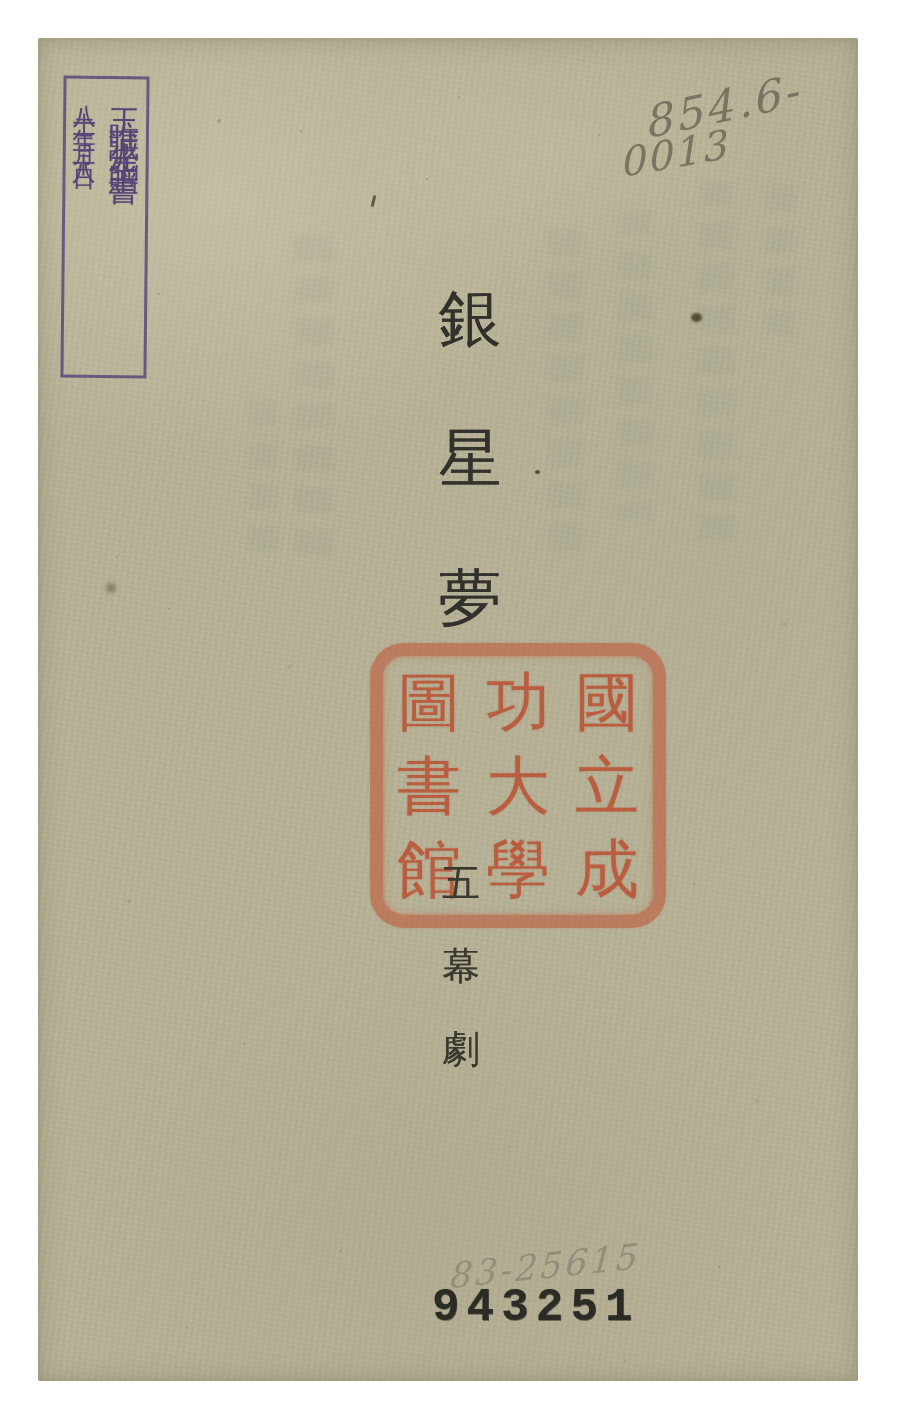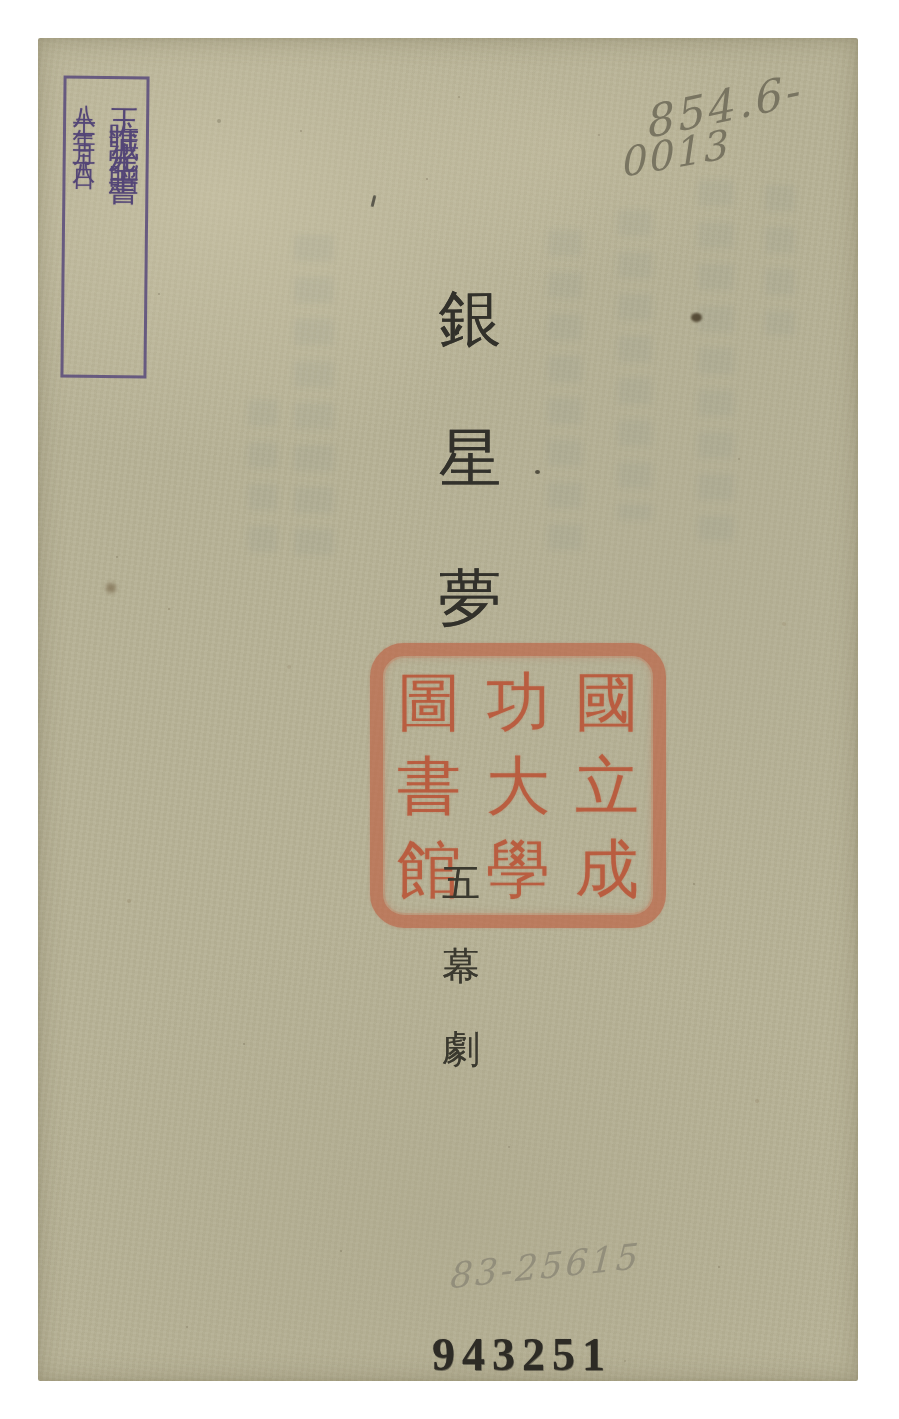--- a/index.html
+++ b/index.html
@@ -78,22 +78,22 @@
   .seal-col{display:flex;flex-direction:column;justify-content:space-between;
     padding:2px 0;}
   .seal-char{
     font-size:64px;line-height:1;color:rgba(186,82,52,.82);
     text-shadow:0 0 2px rgba(186,82,52,.35);
     filter:blur(.4px);
   }
 
   
   .acc-stamp{
-    position:absolute;left:394px;top:1290px;
-    font-family:Liberation Serif, serif;font-weight:bold;
+    position:absolute;left:394px;top:1244px;
+    font-family:Liberation Mono, monospace;font-weight:bold;
     font-size:46px;letter-spacing:7px;color:#2d2b25;
     text-shadow:.5px .5px 0 rgba(45,43,37,.5), 0 0 1px rgba(45,43,37,.4);
   }
 
   
   .ghost{position:absolute;filter:blur(3px);opacity:.5;pointer-events:none;}
   .ghost-col{background:repeating-linear-gradient(180deg, rgba(108,128,134,.16) 0 26px, transparent 26px 42px);}
 
   .spot{position:absolute;border-radius:50%;pointer-events:none;}
   .spot-a{left:653px;top:275px;width:11px;height:9px;background:#473c28;filter:blur(1px);opacity:.85;}

